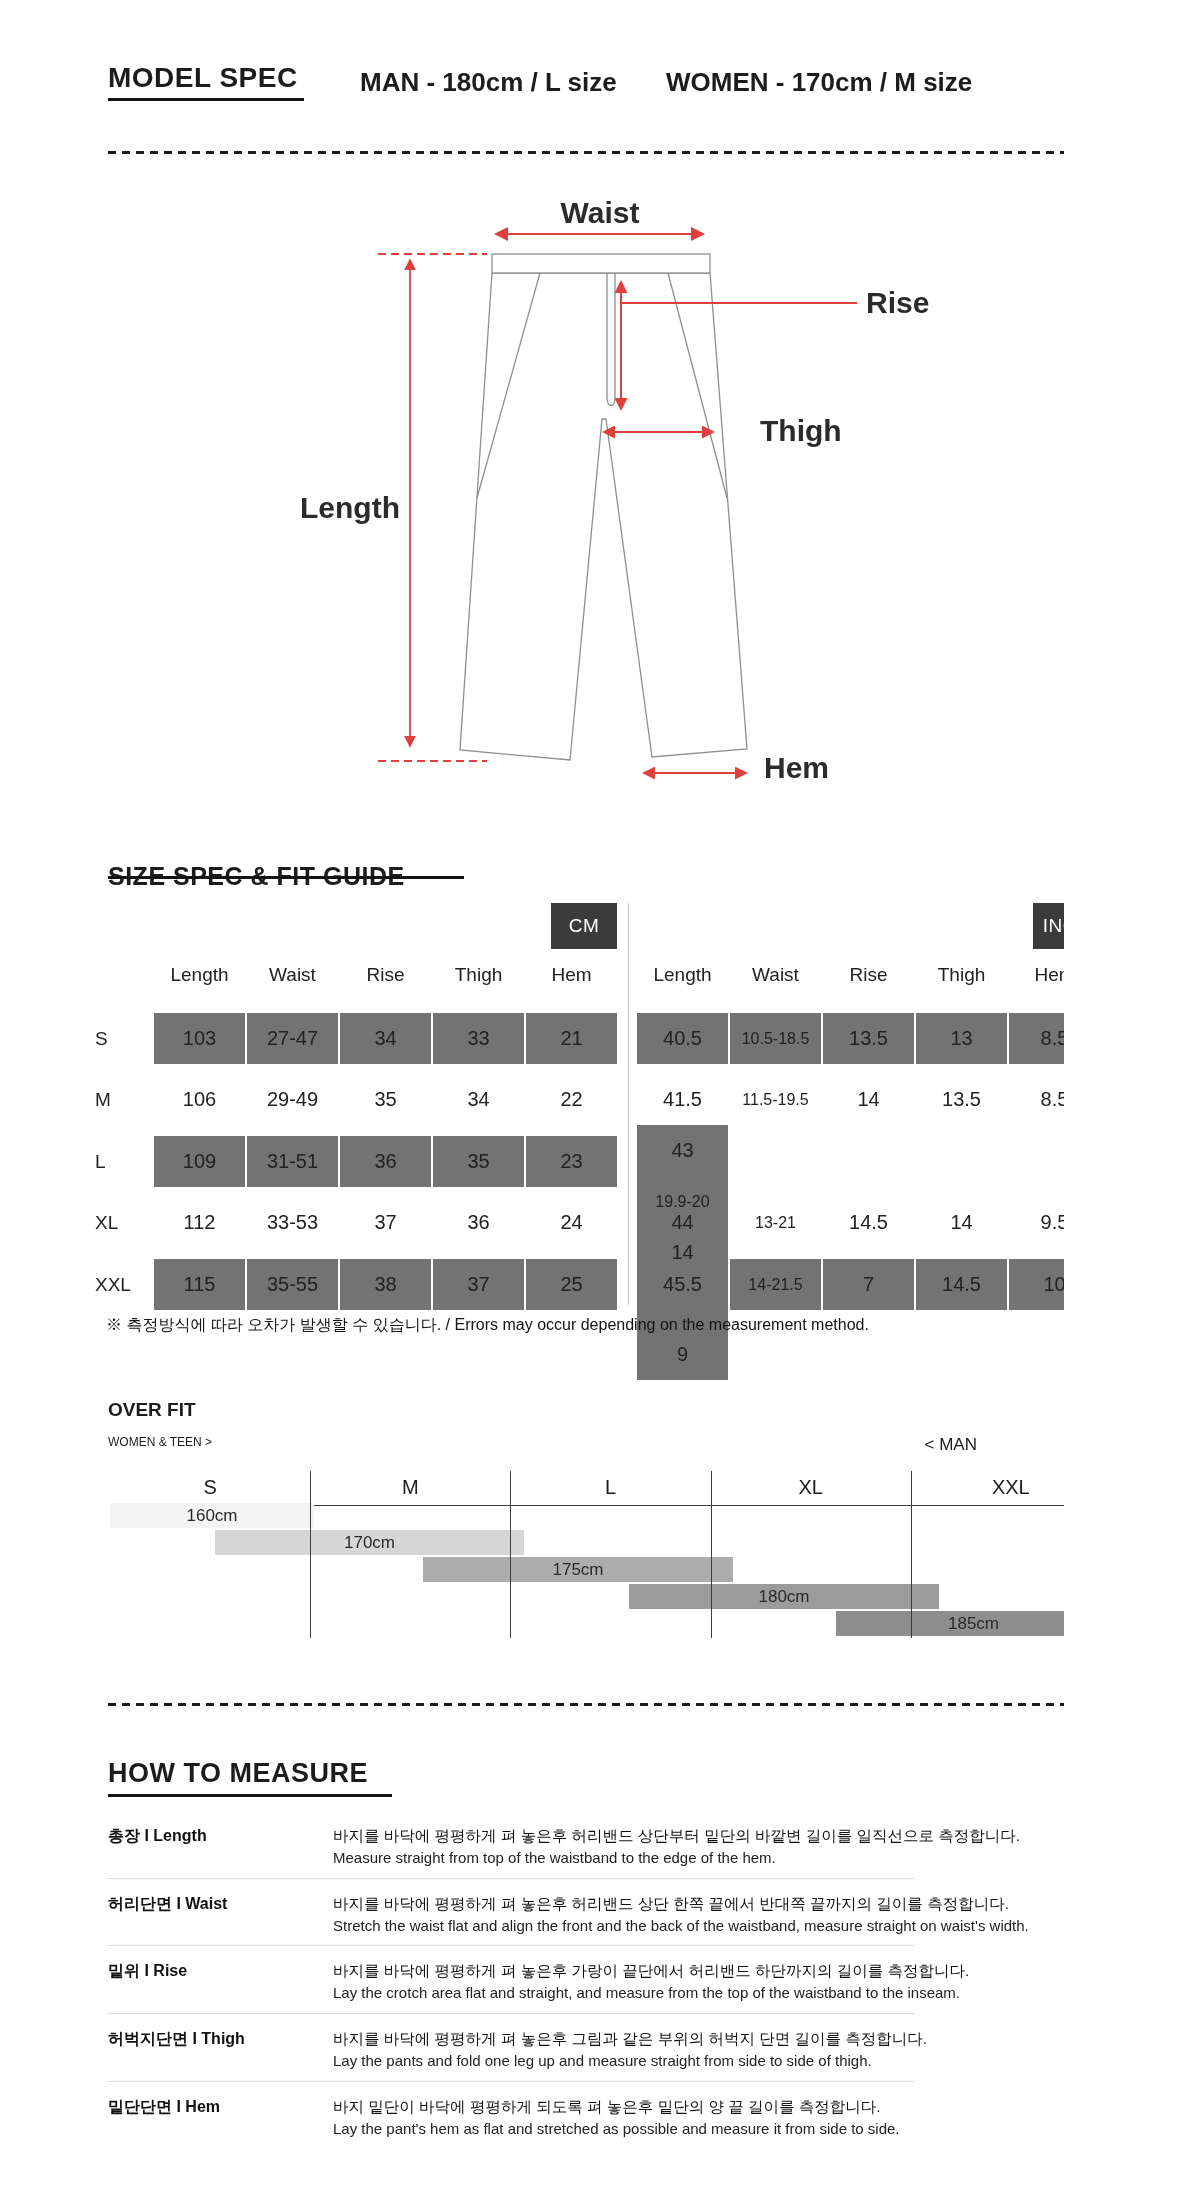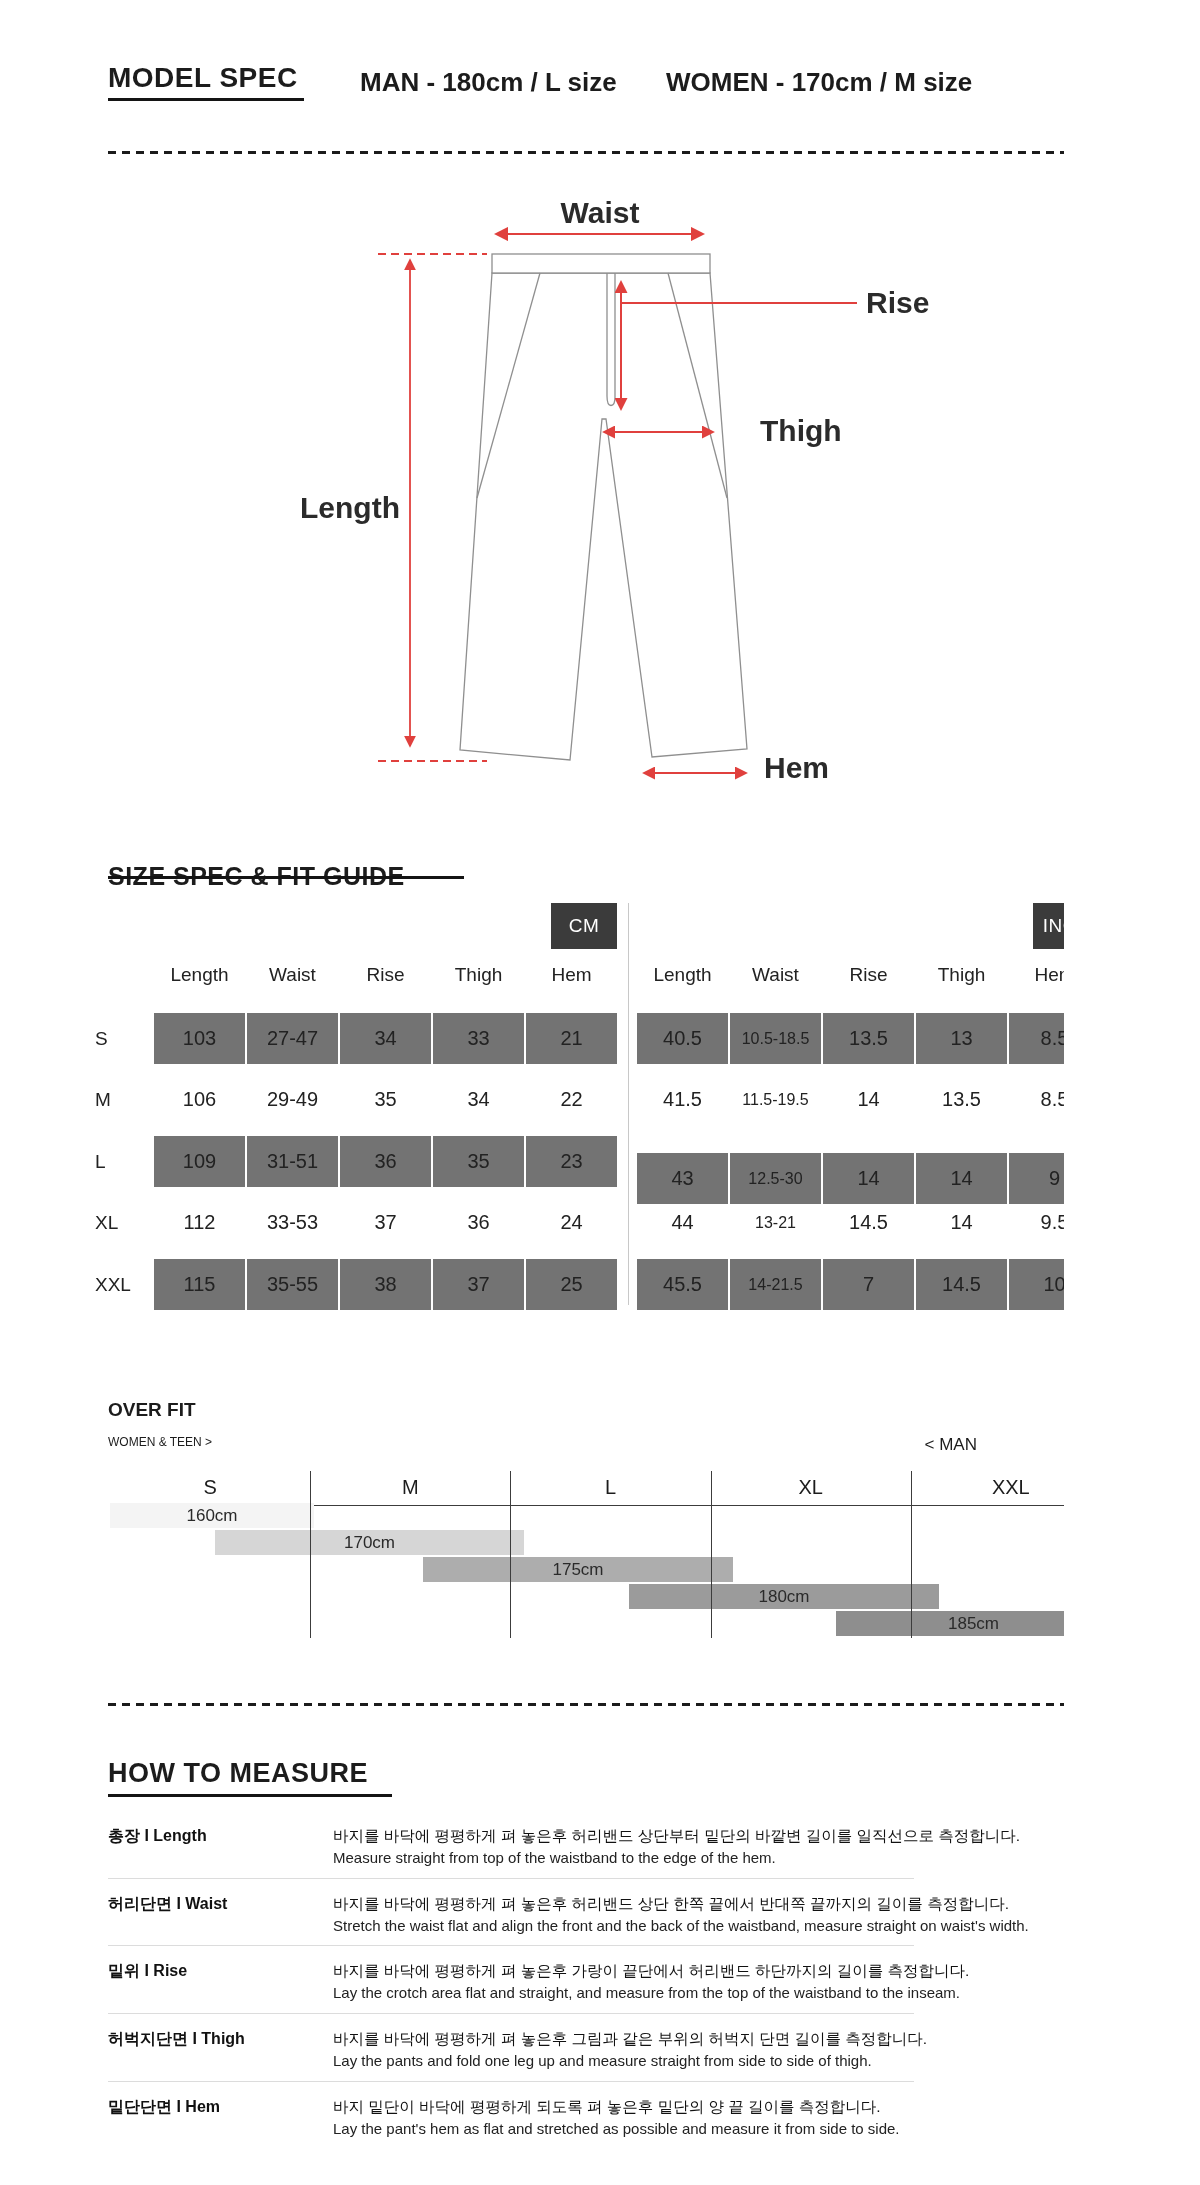--- a/index.html
+++ b/index.html
@@ -178,23 +178,23 @@
         <div class="spec-cell">13</div>
         <div class="spec-cell">8.5</div>
       </div>
       <div class="spec-row" style="top: 119.4px;">
         <div class="spec-cell">41.5</div>
         <div class="spec-cell small">11.5-19.5</div>
         <div class="spec-cell">14</div>
         <div class="spec-cell">13.5</div>
         <div class="spec-cell">8.5</div>
       </div>
-      <div class="spec-row shaded" style="top: 198px;">
+      <div class="spec-row shaded" style="top: 170px; flex-direction: column;">
         <div class="spec-cell">43</div>
-        <div class="spec-cell small">12.5-30</div>
+        <div class="spec-cell small">19.9-20</div>
         <div class="spec-cell">14</div>
         <div class="spec-cell">14</div>
         <div class="spec-cell">9</div>
       </div>
       <div class="spec-row" style="top: 242.2px;">
         <div class="spec-cell">44</div>
         <div class="spec-cell small">13-21</div>
         <div class="spec-cell">14.5</div>
         <div class="spec-cell">14</div>
         <div class="spec-cell">9.5</div>
@@ -202,20 +202,21 @@
       <div class="spec-row shaded" style="top: 303.6px;">
         <div class="spec-cell">45.5</div>
         <div class="spec-cell small">14-21.5</div>
         <div class="spec-cell">7</div>
         <div class="spec-cell">14.5</div>
         <div class="spec-cell">10</div>
       </div>
     </div>
   <div class="abs table-vdivider"></div>
 
+  <div class="abs note">※ 측정방식에 따라 오차가 발생할 수 있습니다. / Errors may occur depending on the measurement method.</div>
 
   <div class="abs overfit-title">OVER FIT</div>
   <div class="abs fit-left">WOMEN &amp; TEEN &gt;</div>
   <div class="abs fit-right">&lt; MAN</div>
   <div id="fit-header" class="abs fit-header">
       <div class="fit-size">S</div>
       <div class="fit-size">M</div>
       <div class="fit-size">L</div>
       <div class="fit-size">XL</div>
       <div class="fit-size">XXL</div>

